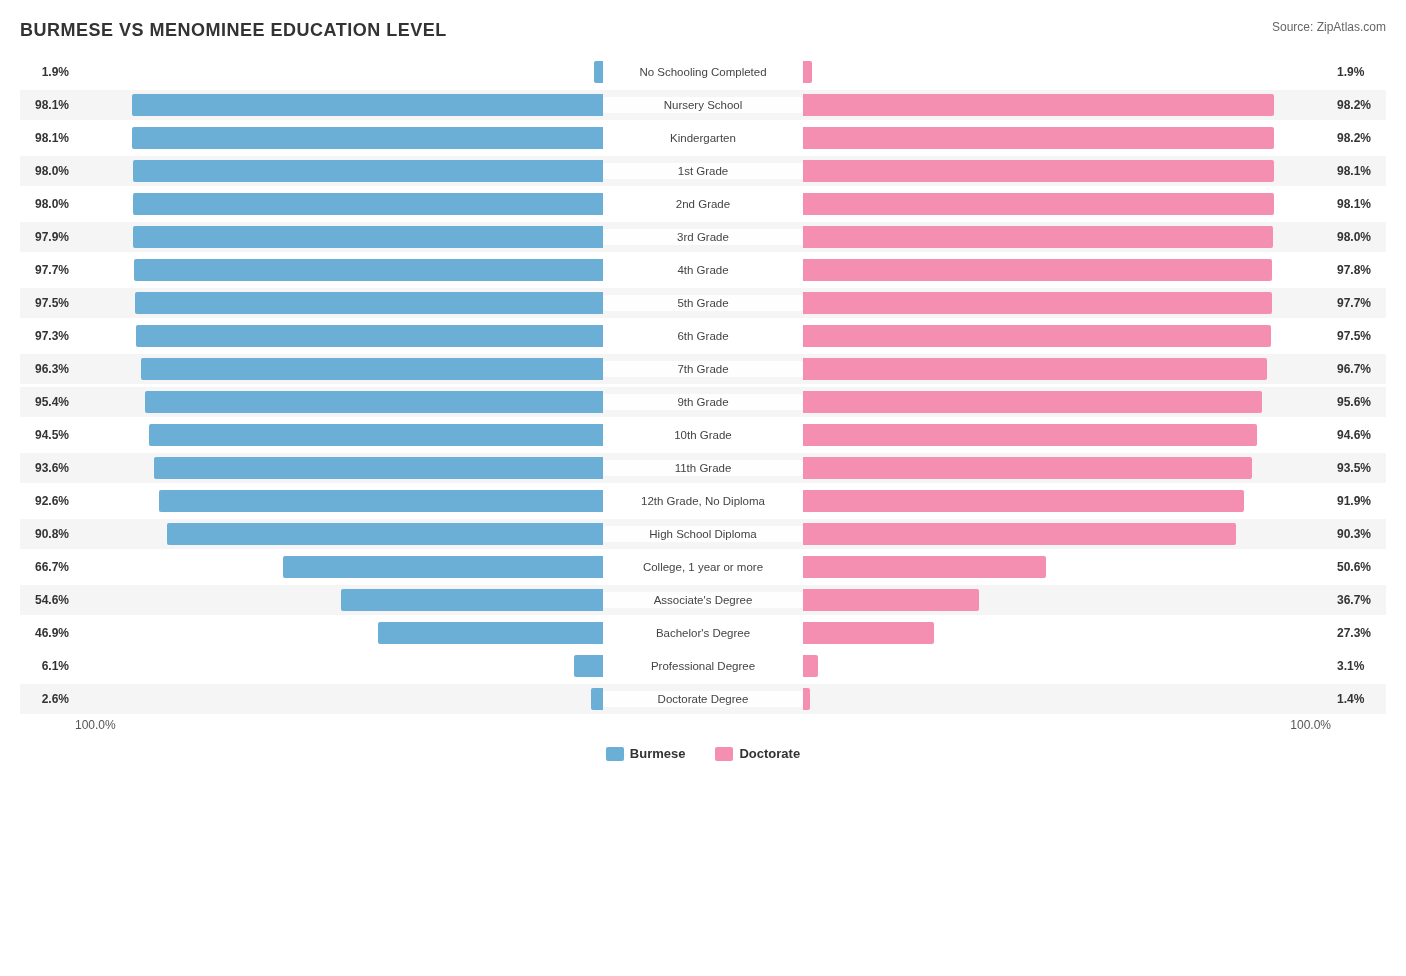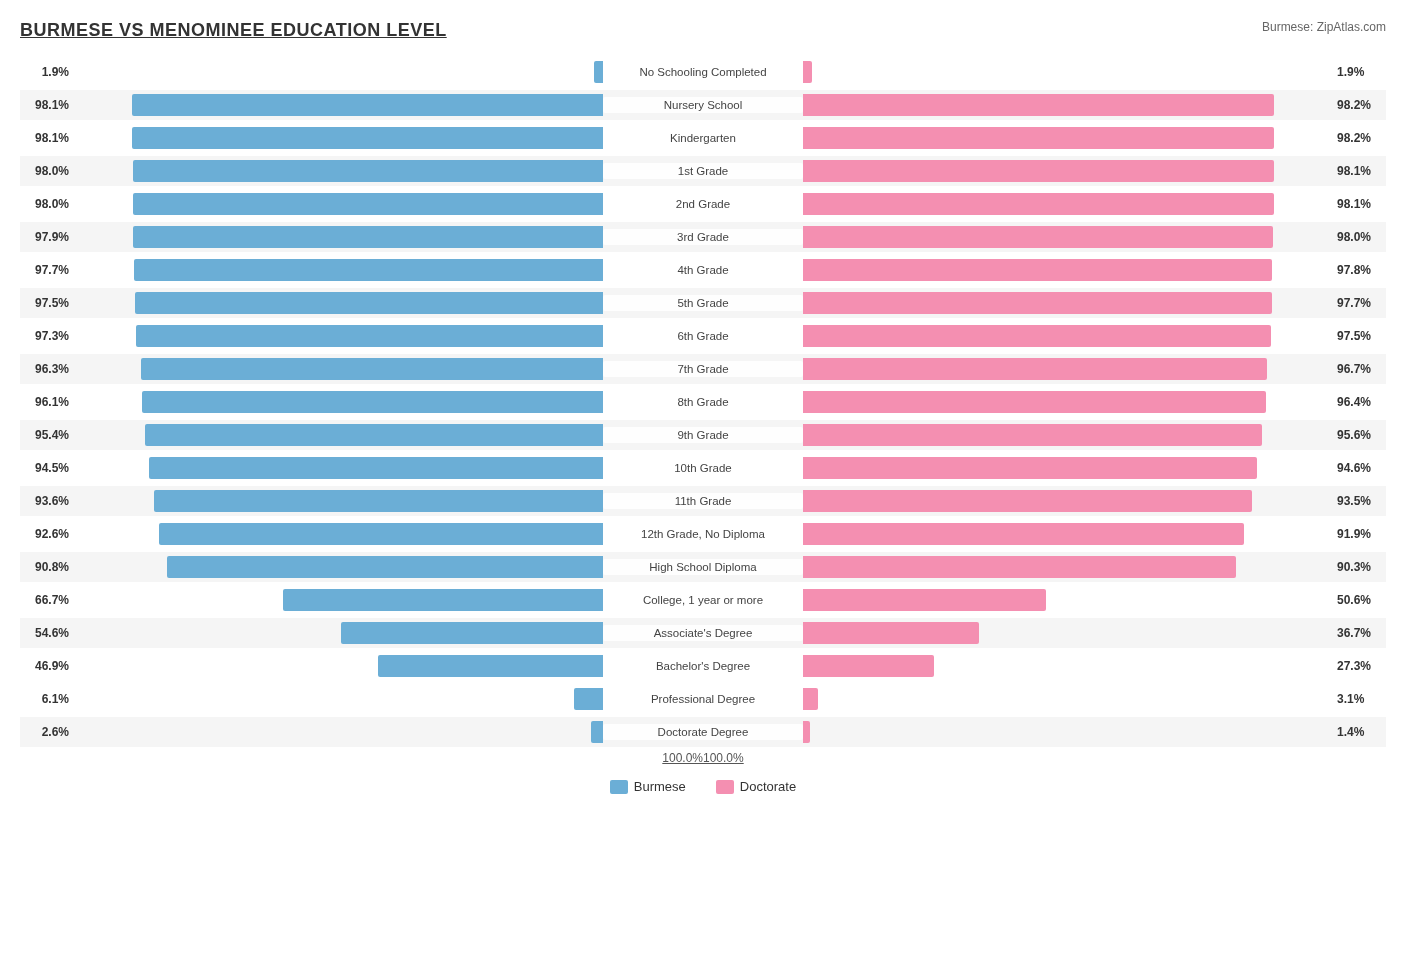--- a/index.html
+++ b/index.html
@@ -20,21 +20,20 @@
       justify-content: space-between;
       align-items: flex-start;
       margin-bottom: 16px;
     }
     .chart-title {
       font-size: 18px;
       font-weight: bold;
       color: #333;
       text-transform: uppercase;
       letter-spacing: 0.5px;
-      text-decoration: underline;
     }
     .chart-source {
       font-size: 12px;
       color: #666;
     }
     .chart-body {
       position: relative;
       width: 100%;
     }
     .bar-row {
@@ -105,46 +104,46 @@
       justify-content: center;
       gap: 30px;
       margin-top: 14px;
     }
     .legend-item {
       display: flex;
       align-items: center;
       gap: 6px;
       font-size: 13px;
       color: #333;
+      font-weight: bold;
     }
     .legend-color {
       width: 18px;
       height: 14px;
       border-radius: 2px;
     }
     .bottom-labels {
       display: flex;
-      justify-content: center;
+      justify-content: space-between;
       margin-top: 4px;
       padding: 0 55px;
       font-size: 12px;
       color: #555;
-      text-decoration: underline;
     }
     .row-shaded {
       background: #f5f5f5;
     }
   </style>
 </head>
 <body>
 
 <div class="chart-container">
   <div class="chart-header">
     <div class="chart-title">BURMESE VS MENOMINEE EDUCATION LEVEL</div>
-    <div class="chart-source">Burmese: ZipAtlas.com</div>
+    <div class="chart-source">Source: ZipAtlas.com</div>
   </div>
   <div class="chart-body" id="chart-body">
   <div class="bar-row">
       <div class="row-inner">
         <div class="left-val">1.9%</div>
         <div class="left-bar-container">
           <div class="left-bar" style="width:9.12px;"></div>
         </div>
         <div class="center-label">No Schooling Completed</div>
         <div class="right-bar-container">
@@ -261,33 +260,20 @@
       <div class="row-inner">
         <div class="left-val">96.3%</div>
         <div class="left-bar-container">
           <div class="left-bar" style="width:462.24px;"></div>
         </div>
         <div class="center-label">7th Grade</div>
         <div class="right-bar-container">
           <div class="right-bar" style="width:464.16px;"></div>
         </div>
         <div class="right-val">96.7%</div>
-      </div>
-    </div>
-      <div class="bar-row">
-      <div class="row-inner">
-        <div class="left-val">96.1%</div>
-        <div class="left-bar-container">
-          <div class="left-bar" style="width:461.28px;"></div>
-        </div>
-        <div class="center-label">8th Grade</div>
-        <div class="right-bar-container">
-          <div class="right-bar" style="width:462.72px;"></div>
-        </div>
-        <div class="right-val">96.4%</div>
       </div>
     </div>
       <div class="bar-row row-shaded">
       <div class="row-inner">
         <div class="left-val">95.4%</div>
         <div class="left-bar-container">
           <div class="left-bar" style="width:457.92px;"></div>
         </div>
         <div class="center-label">9th Grade</div>
         <div class="right-bar-container">

